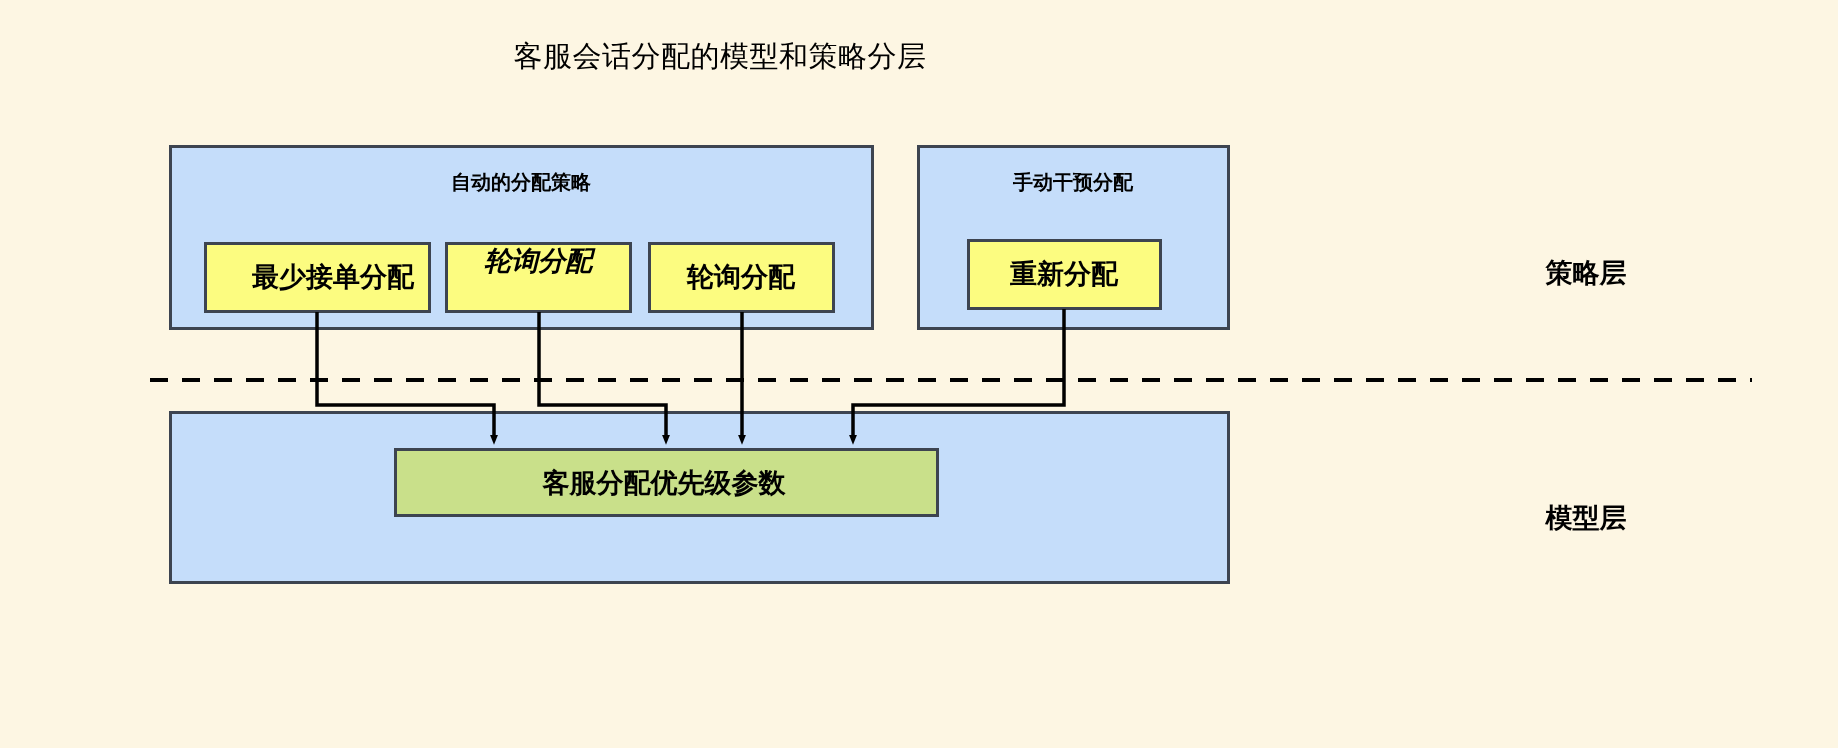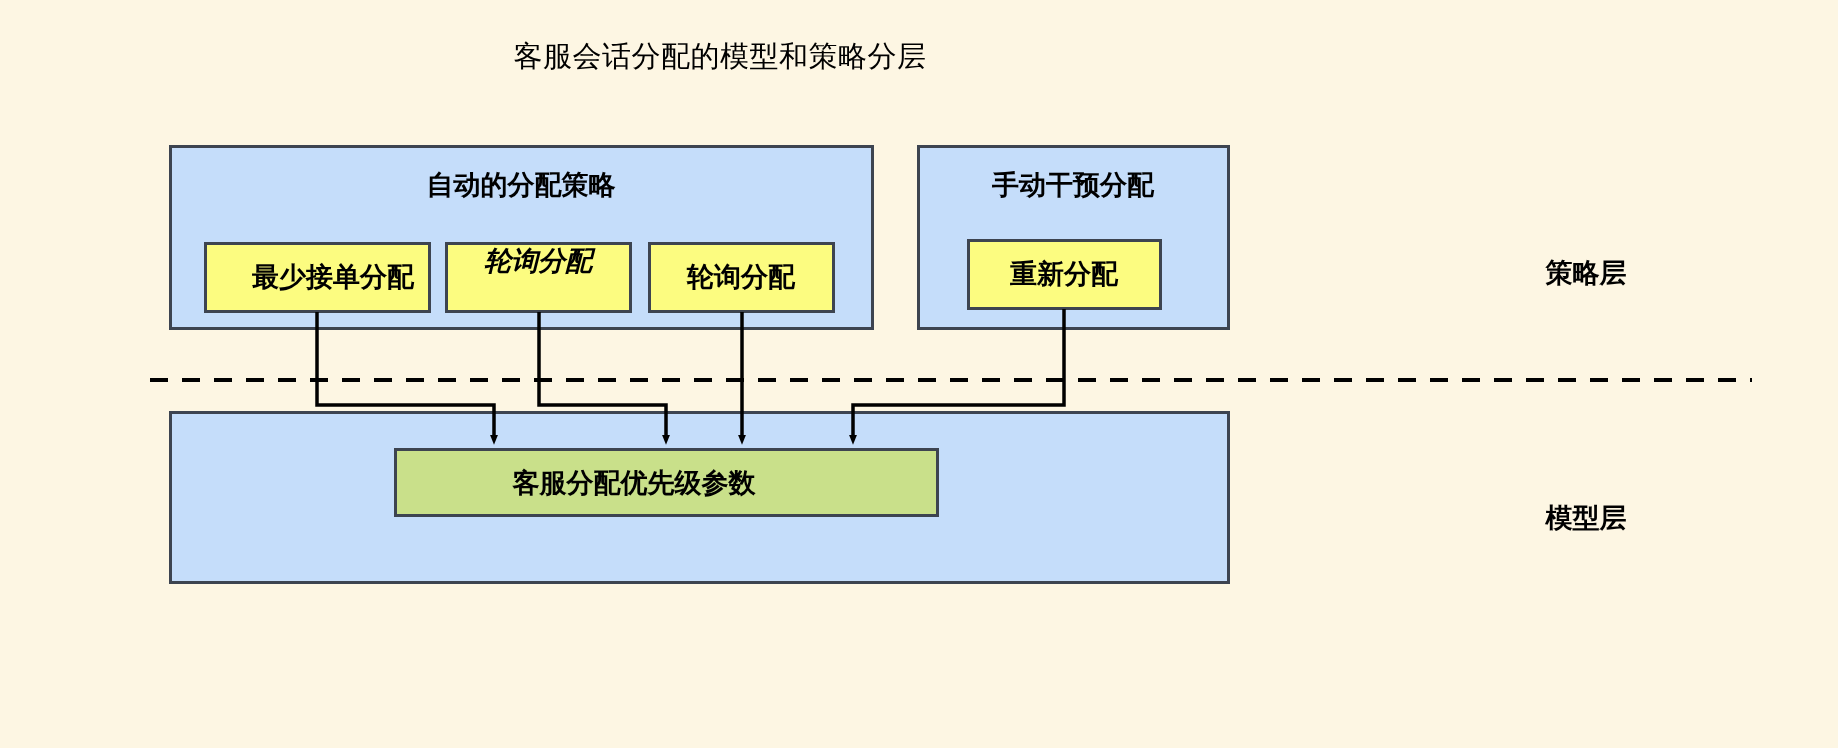--- a/index.html
+++ b/index.html
@@ -34,21 +34,21 @@
     text-align: center;
     line-height: 1;
     pointer-events: none;
   }
   .title-text {
     font-size: 29px;
     font-weight: normal;
     letter-spacing: 0.5px;
   }
   .group-title {
-    font-size: 27px;
+    font-size: 20px;
   }
   .node-text {
     font-size: 27px;
   }
   .layer-text {
     font-size: 27px;
   }
   .center-x {
     transform: translateX(-50%);
   }
@@ -99,19 +99,19 @@
   <div class="lbl group-title center-x" style="left:1073px; top:172px;">手动干预分配</div>
 
   <div class="lbl node-text center-x" style="left:317px; top:264px;margin-left:16px;">最少接单分配</div>
 
   <div class="lbl node-text center-x" style="left:538px; top:248px;font-style:italic;">轮询分配</div>
 
   <div class="lbl node-text center-x" style="left:741px; top:264px;">轮询分配</div>
 
   <div class="lbl node-text center-x" style="left:1064px; top:261px;">重新分配</div>
 
-  <div class="lbl node-text center-x" style="left:634px; top:470px;">客服分配优先级参数</div>
+  <div class="lbl node-text center-x" style="left:664px; top:470px;">客服分配优先级参数</div>
 
   <div class="lbl layer-text center-x" style="left:1586px; top:262px;font-family:Liberation Mono, monospace;">策略层</div>
 
   <div class="lbl layer-text center-x" style="left:1586px; top:505px;">模型层</div>
 
 </div>
 
 </body></html>

